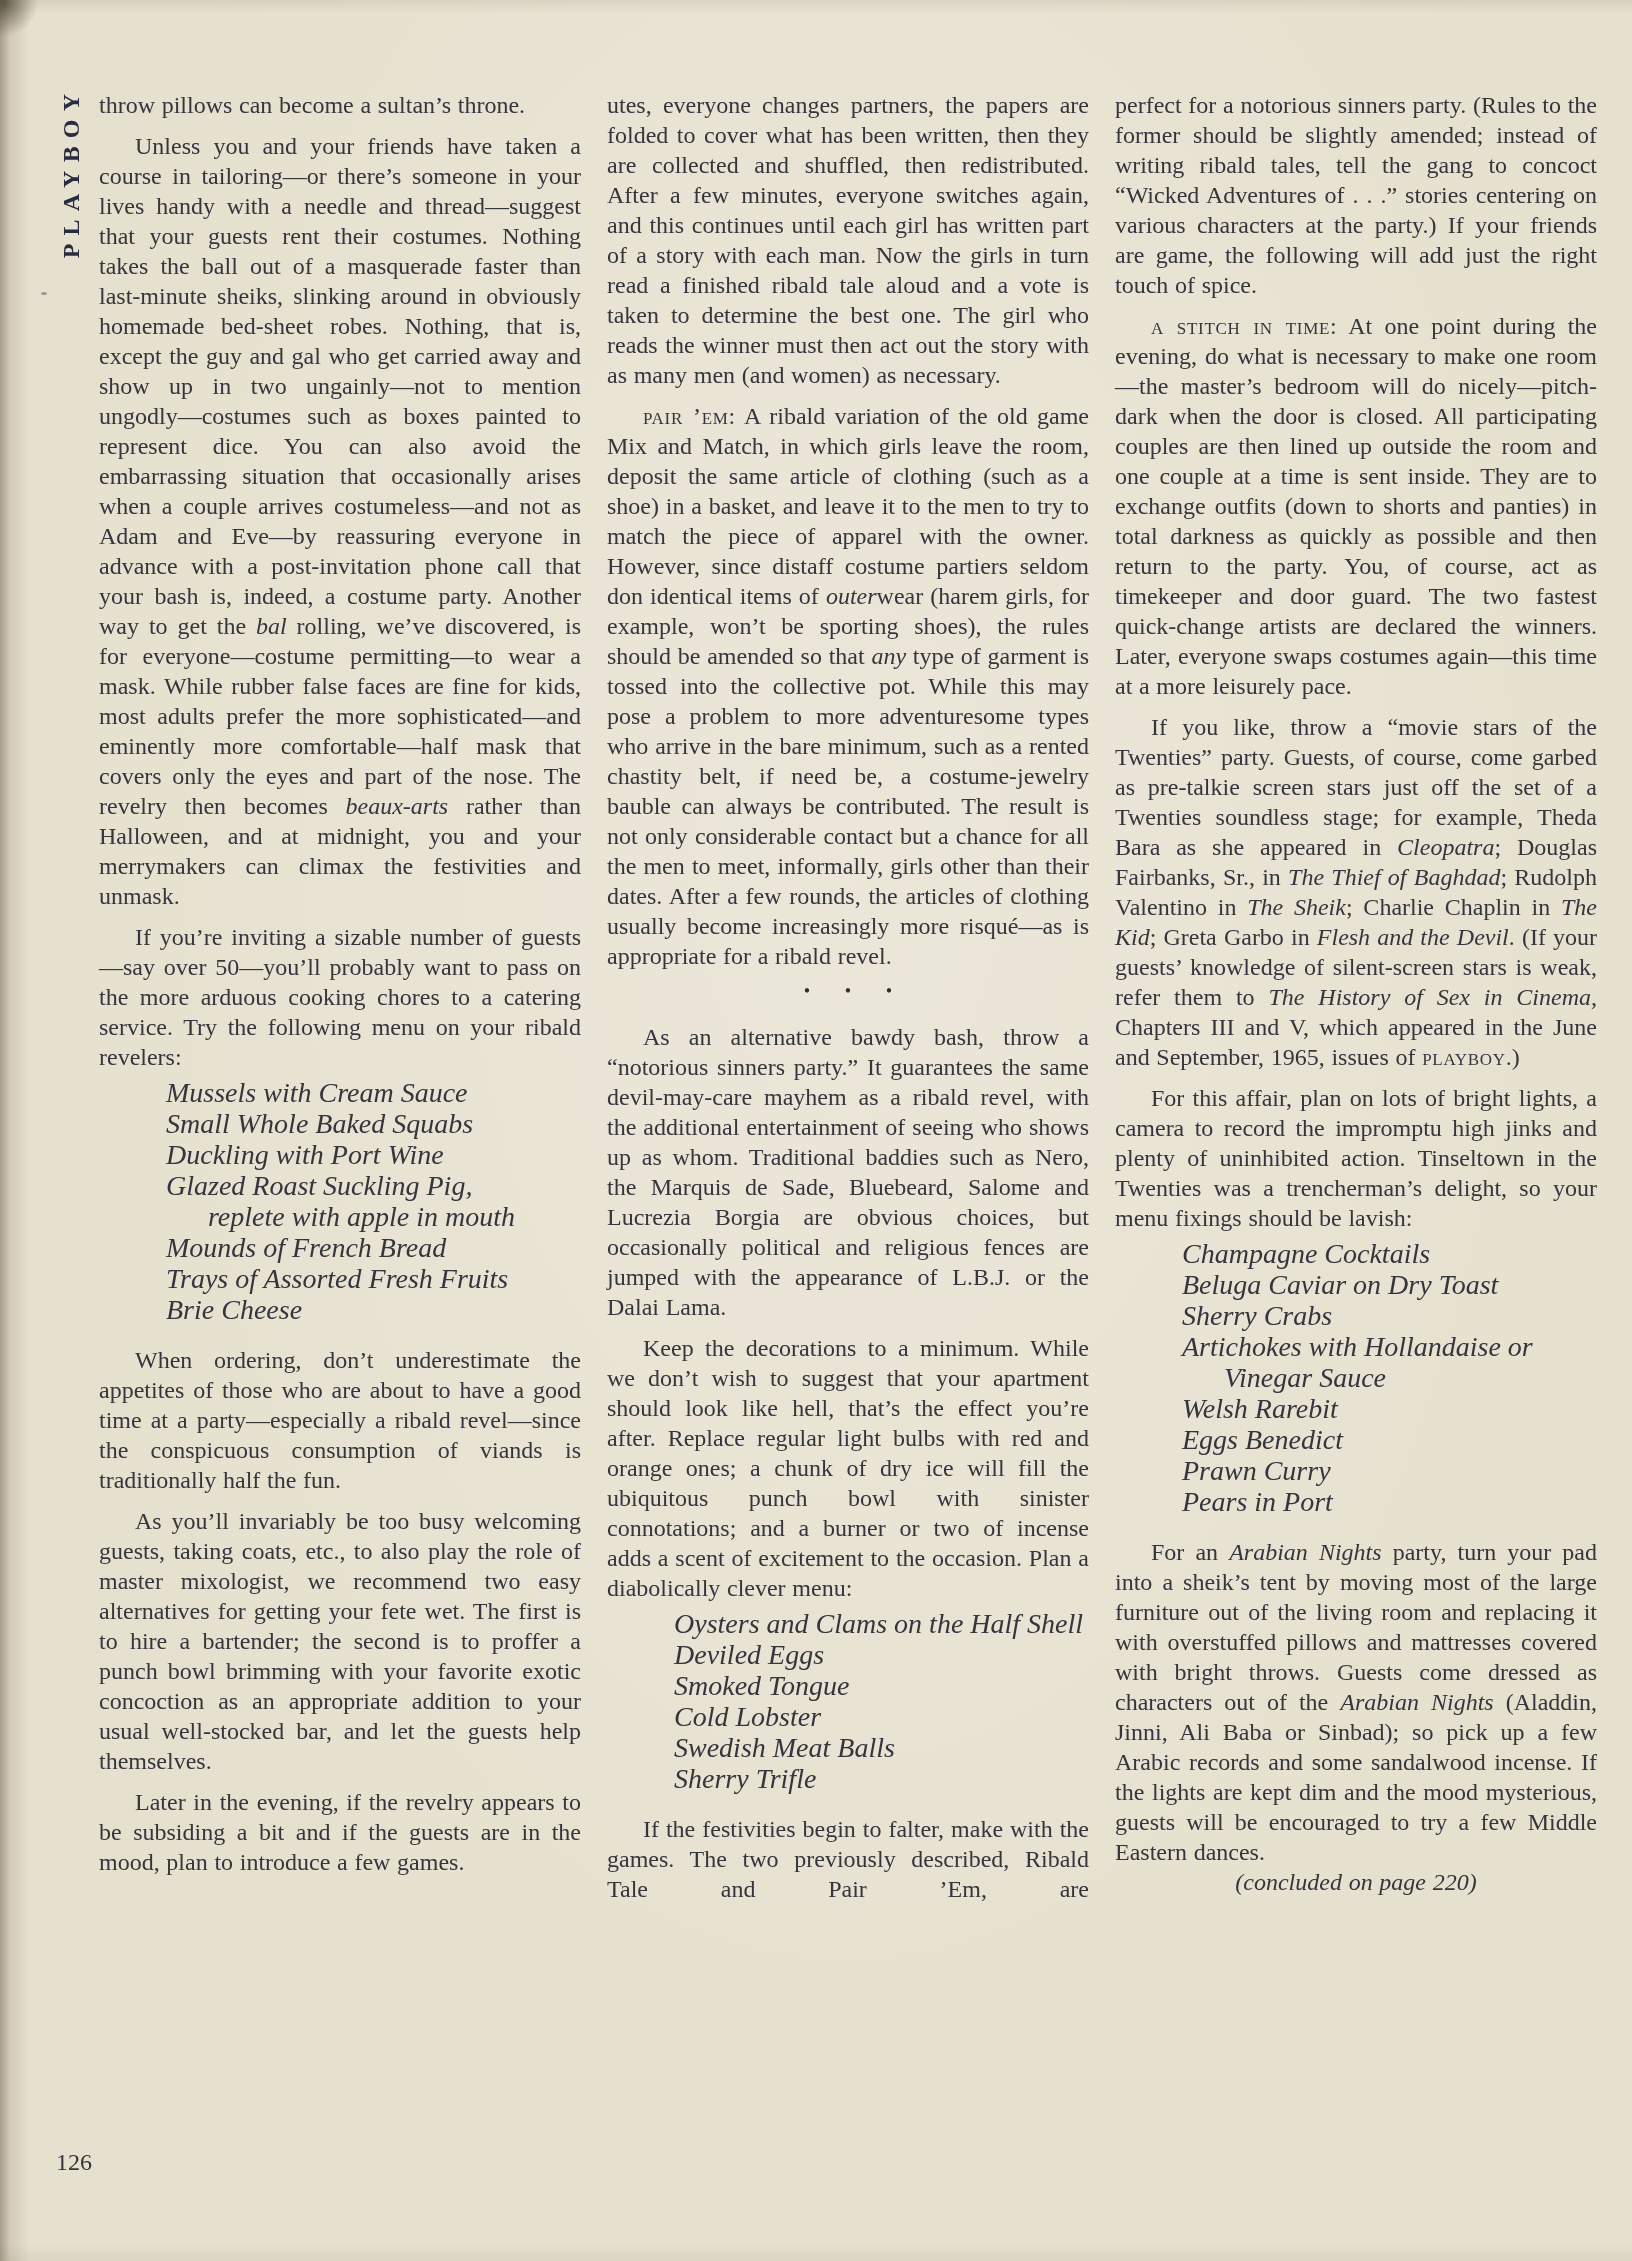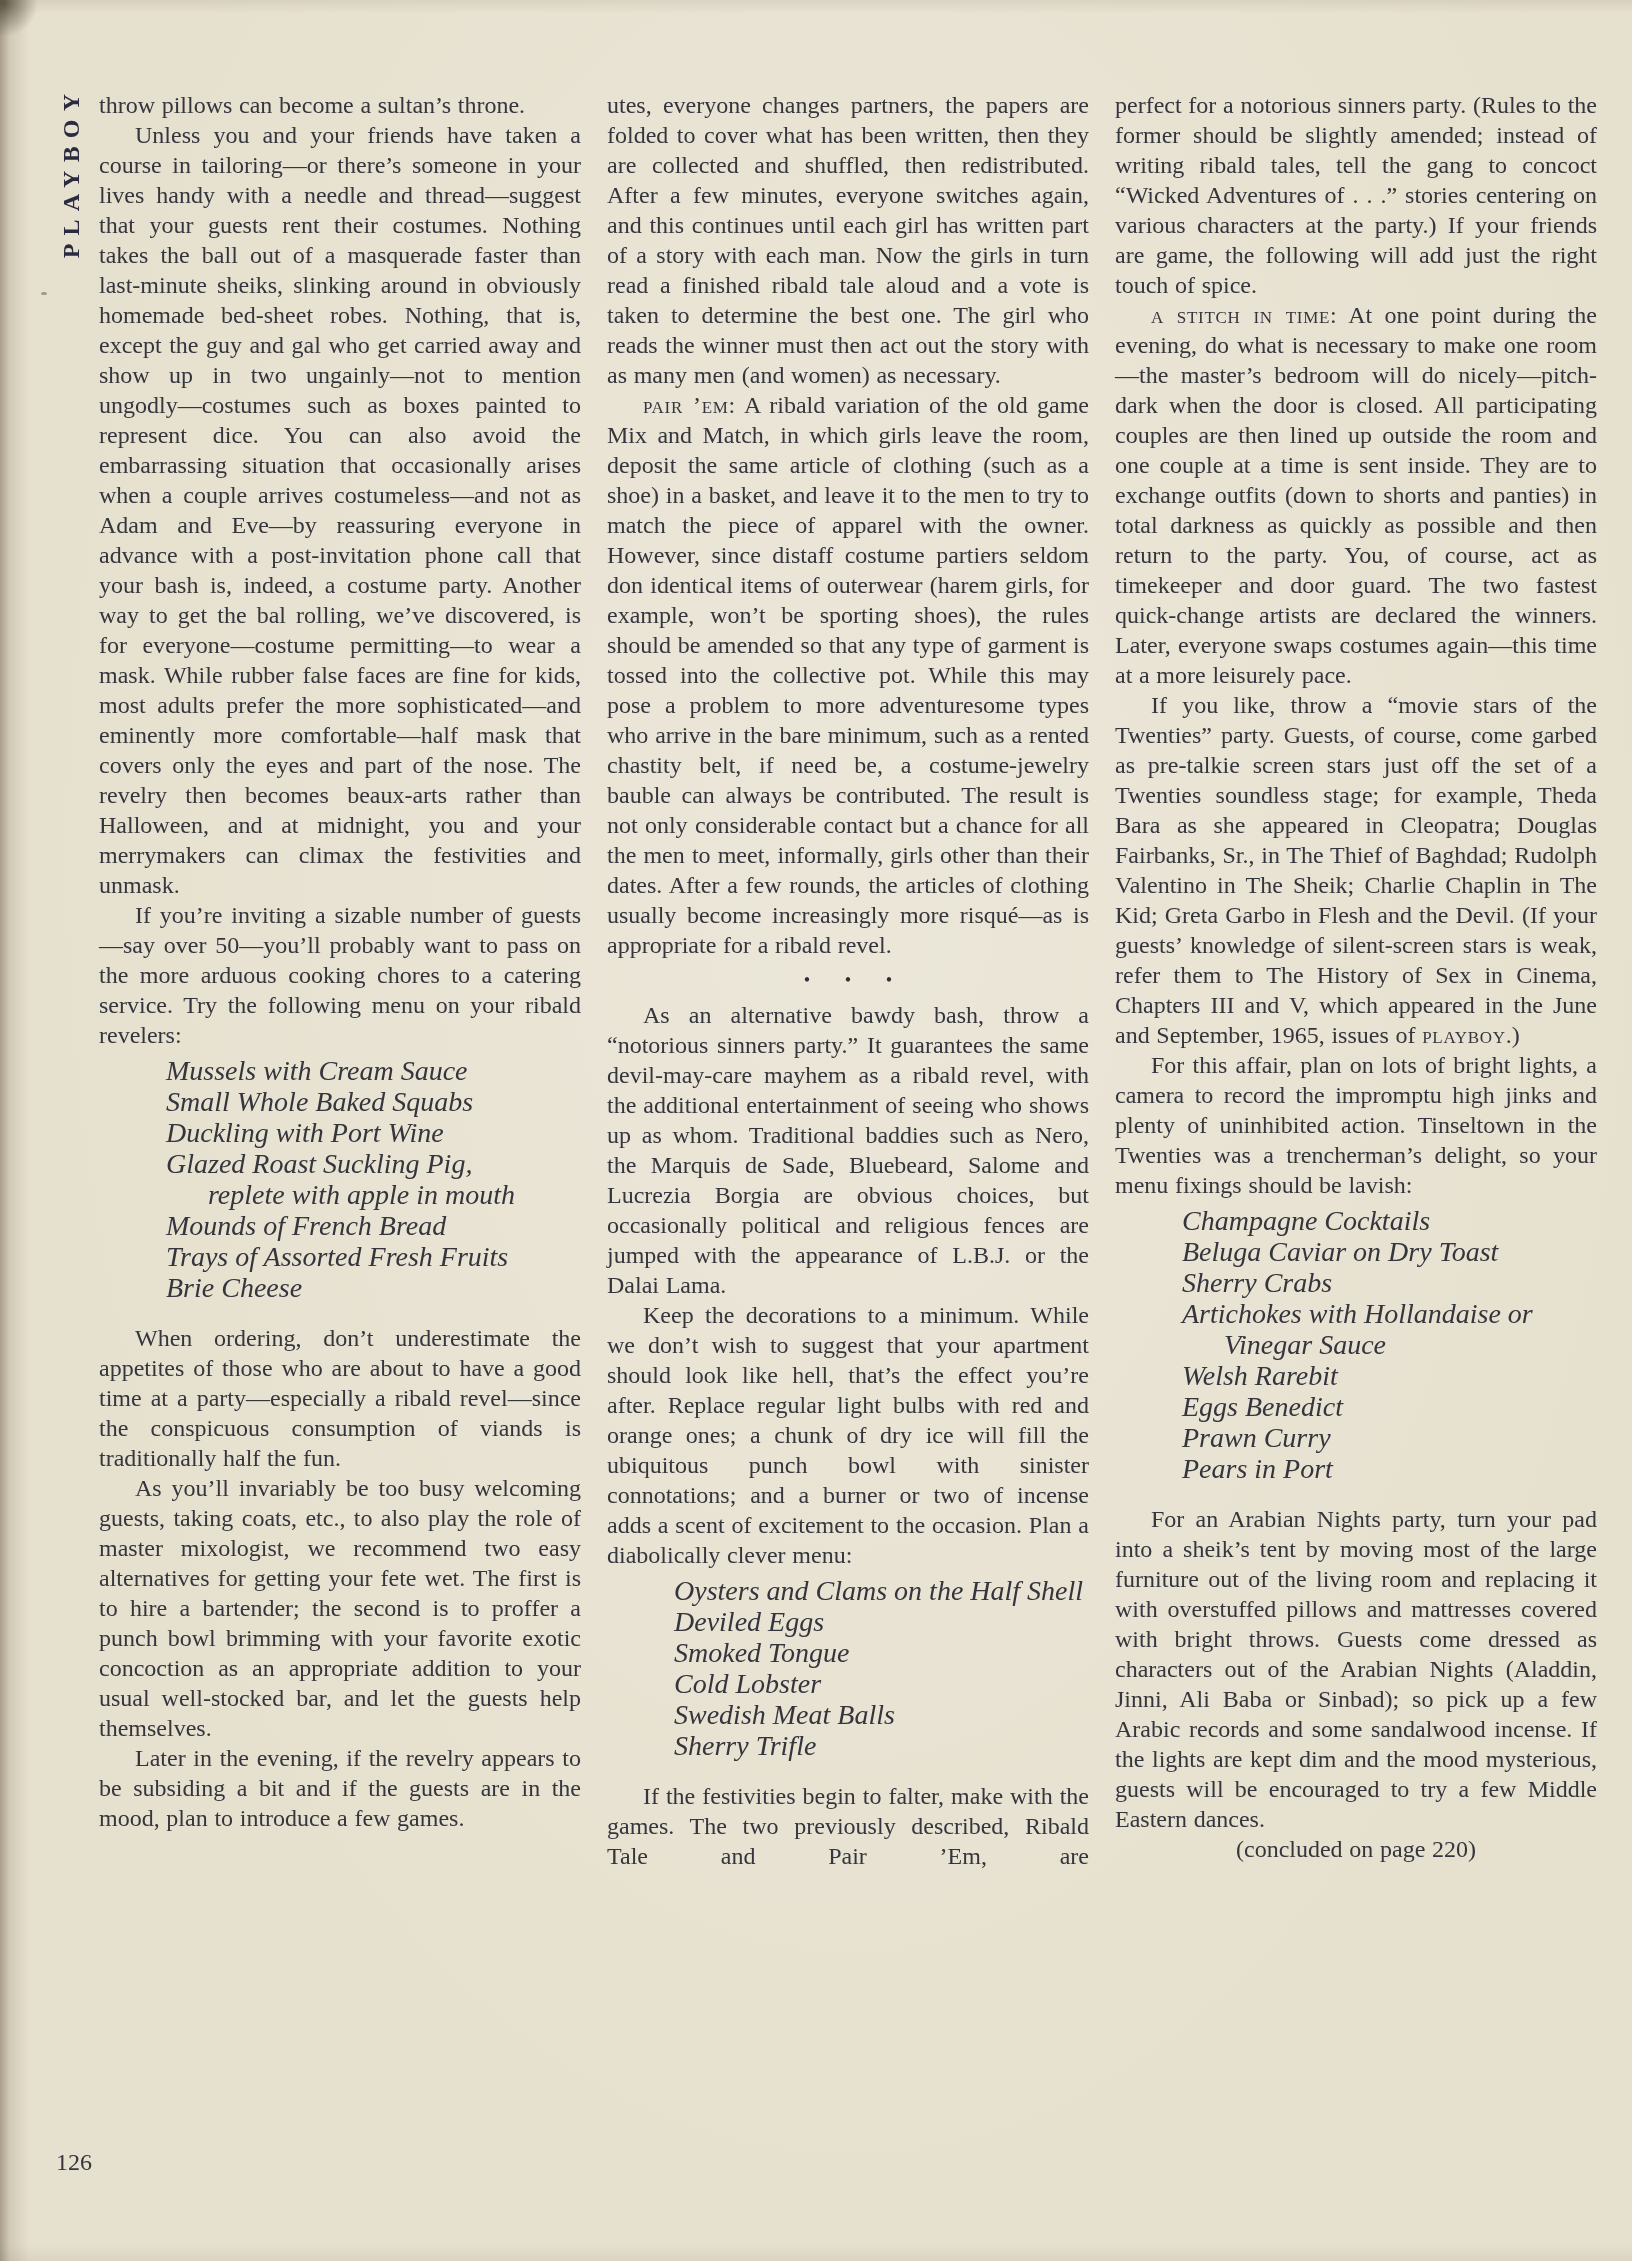--- a/index.html
+++ b/index.html
@@ -56,25 +56,25 @@
   }
   .col { width: 482px; }
 
   .para {
     margin: 0;
     font-size: 24px;
     line-height: 30px;
     text-align: justify;
     word-spacing: 0.7px;
   }
-  .para.indent { text-indent: 36px; }
+  .para.indent { text-indent: 36px; margin-top: 11px; }
   .para.right { text-align: center; }
   .para.runover { text-align-last: justify; }
 
-  .it { }
+  .it { font-style: italic; }
   .sc { font-variant: small-caps; letter-spacing: 0.7px; }
 
   .menu {
     margin: 5px 0 20px 67px;
     font-style: italic;
     font-size: 28px;
   }
   .menu-item { line-height: 31px; }
   .menu-item.cont { padding-left: 42px; }
 

